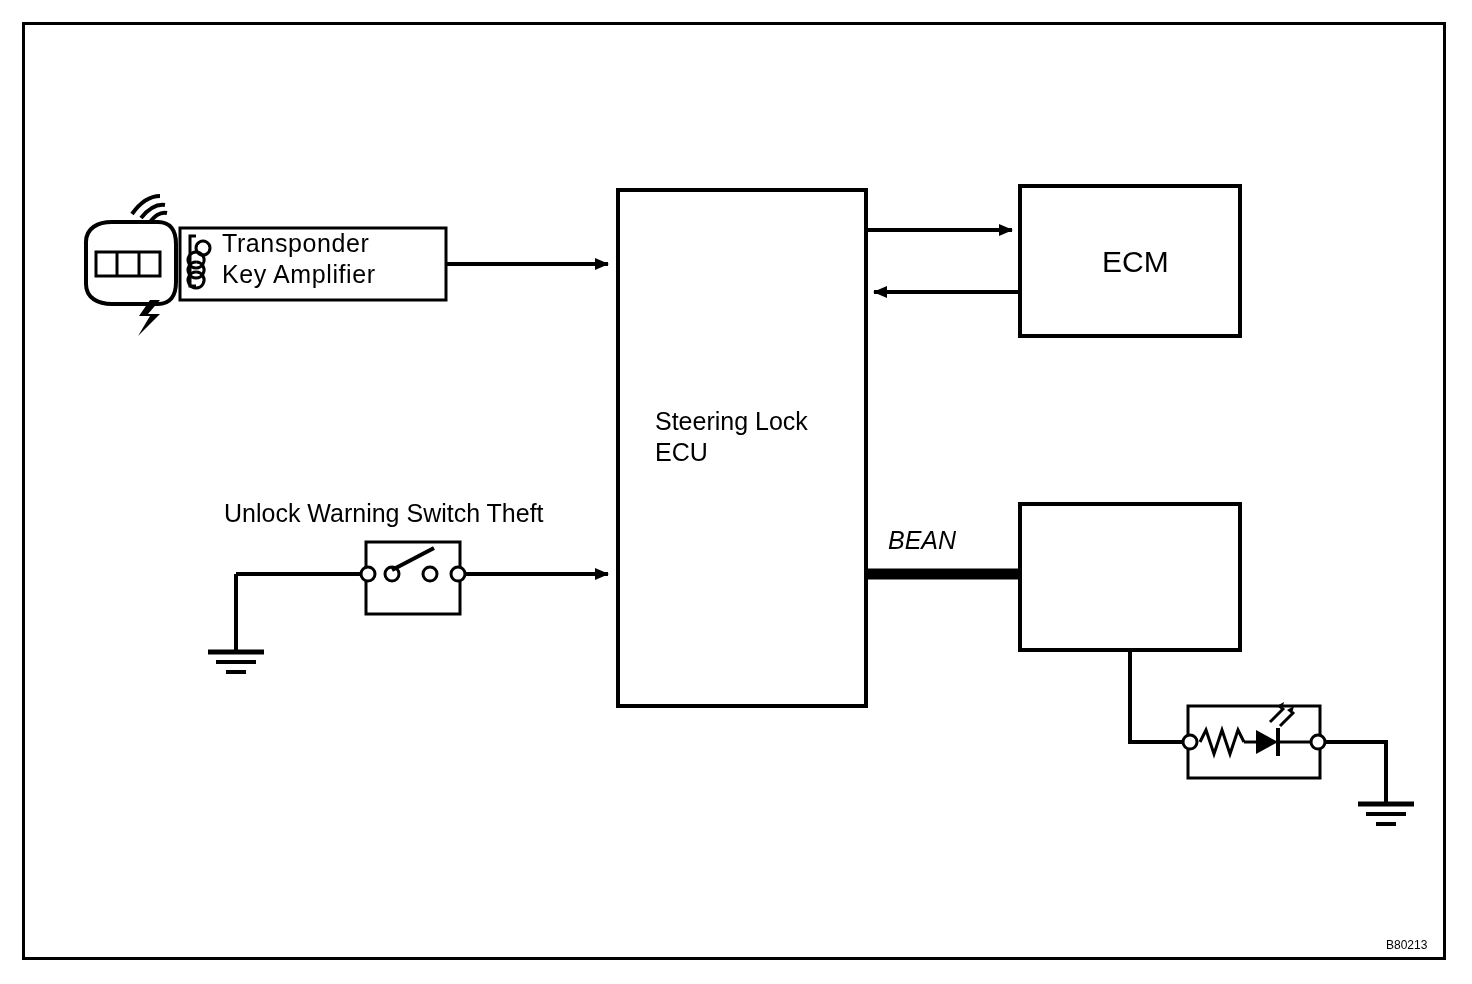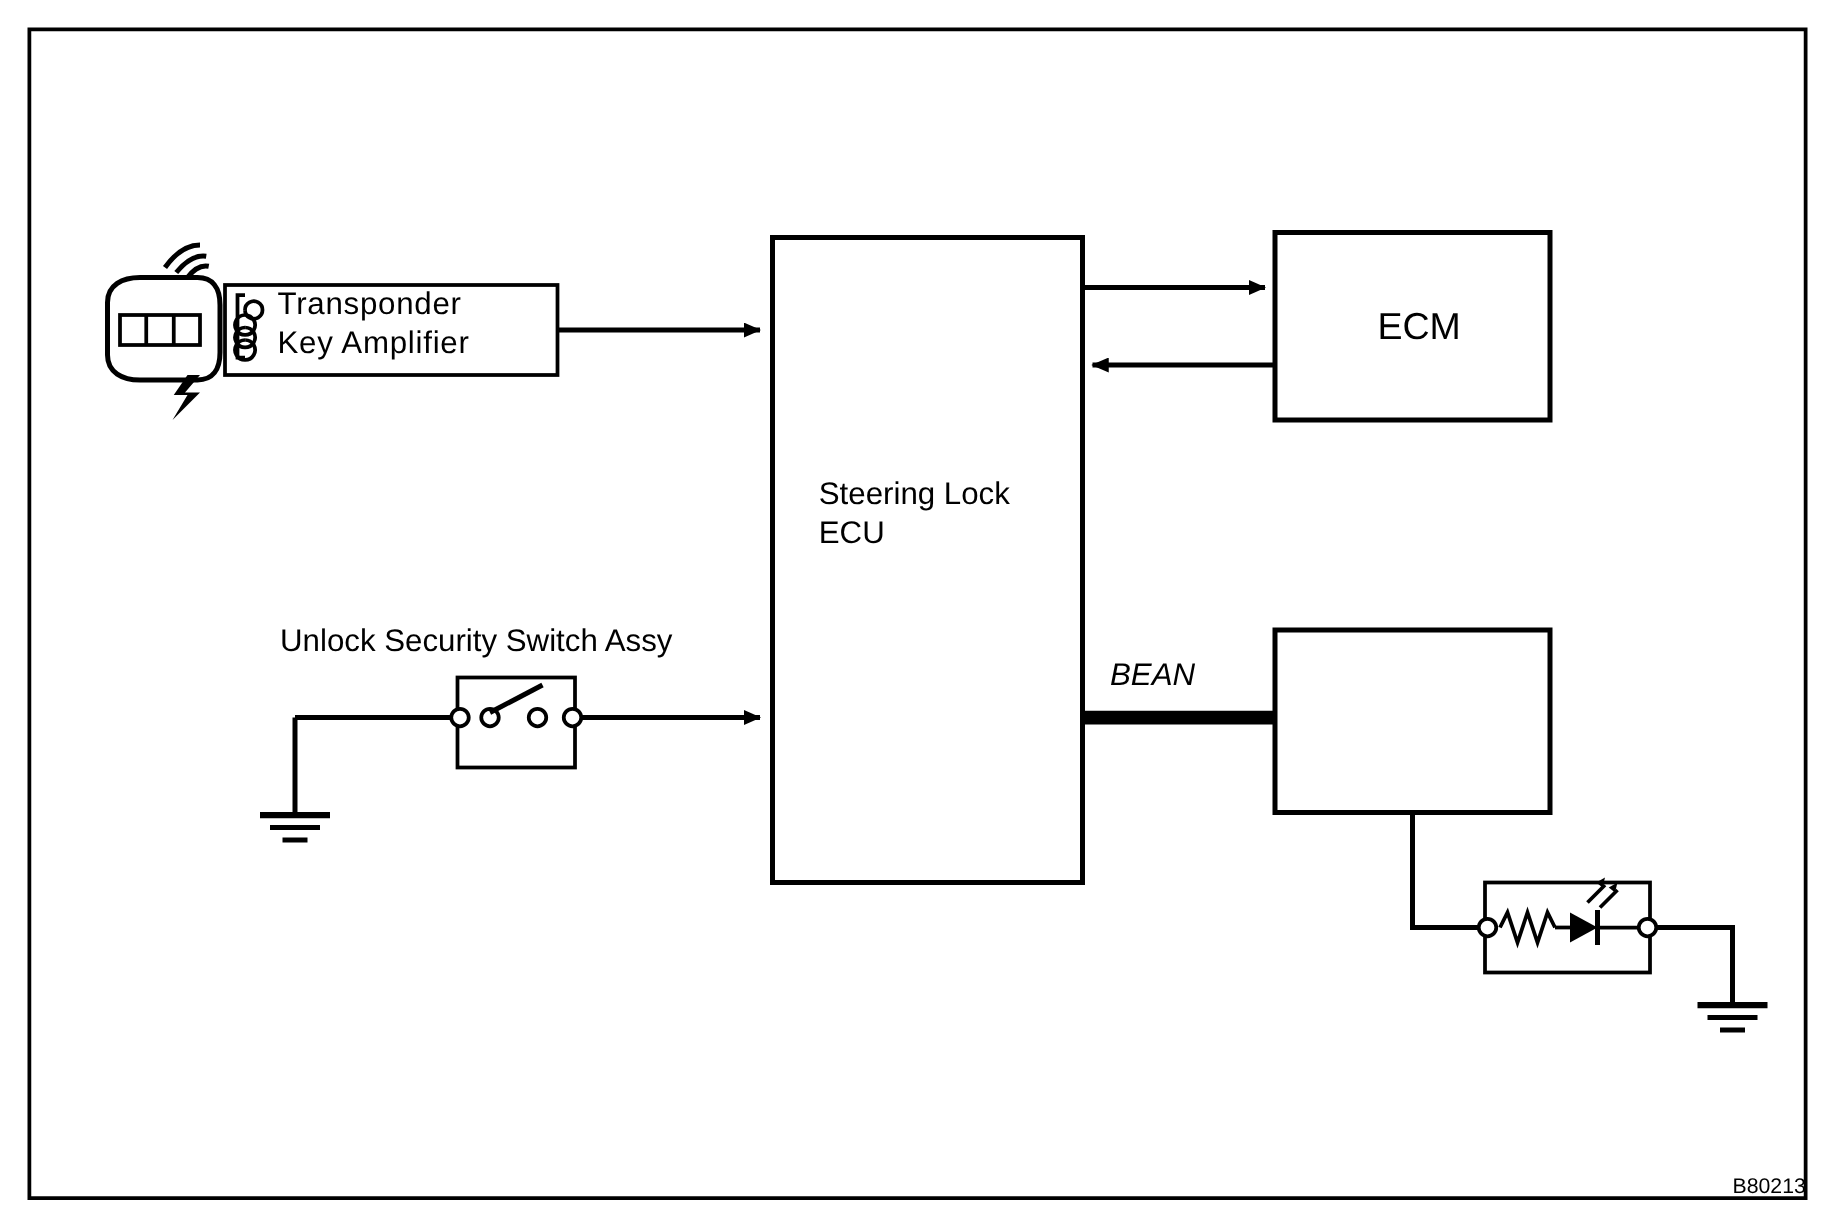--- a/index.html
+++ b/index.html
@@ -49,21 +49,21 @@
     font-size: 25px;
     letter-spacing: 0.6px;
   }
   .lbl-ecm {
     left: 1102px;
     top: 243px;
     font-size: 30px;
   }
   .lbl-steering {
     left: 655px;
-    top: 380px;
+    top: 406px;
     font-size: 25px;
   }
   .lbl-unlock {
     left: 224px;
     top: 498px;
     font-size: 25px;
   }
   .lbl-bean {
     left: 888px;
     top: 525px;
@@ -76,21 +76,21 @@
     font-size: 25px;
   }
   .lbl-security {
     left: 1141px;
     top: 662px;
     font-size: 25px;
   }
   .lbl-code {
     left: 1386px;
     top: 938px;
-    font-size: 17px;
+    font-size: 12px;
     font-family: "Liberation Sans", sans-serif;
   }
 </style>
 </head>
 <body>
 
 <div id="diagram-root">
 
   <div class="frame"></div>
 
@@ -191,21 +191,21 @@
   </svg>
 
   <div class="lbl lbl-transponder">Transponder
 Key Amplifier</div>
 
   <div class="lbl lbl-ecm">ECM</div>
 
   <div class="lbl lbl-steering">Steering Lock
 ECU</div>
 
-  <div class="lbl lbl-unlock">Unlock Security Switch Assy</div>
+  <div class="lbl lbl-unlock">Unlock Warning Switch Theft</div>
 
   <div class="lbl lbl-bean">BEAN</div>
 
 
 
   <div class="lbl lbl-code">B80213</div>
 
 </div>
 
 </body></html>

